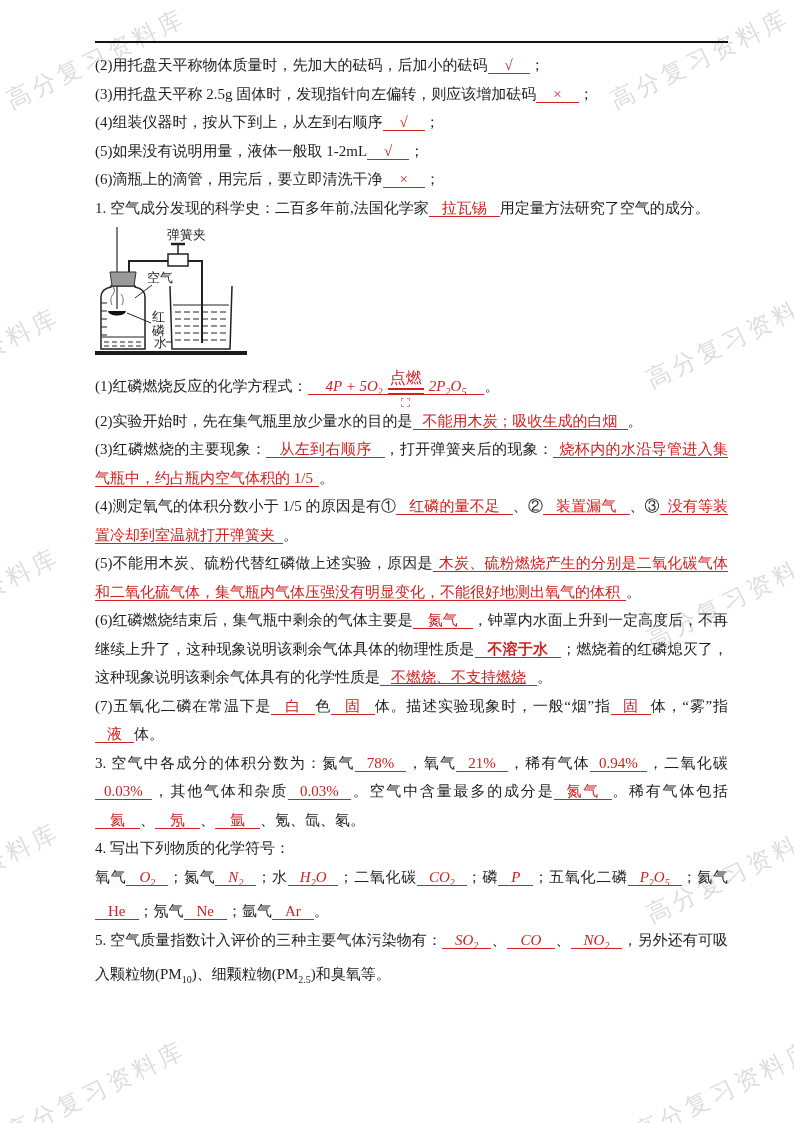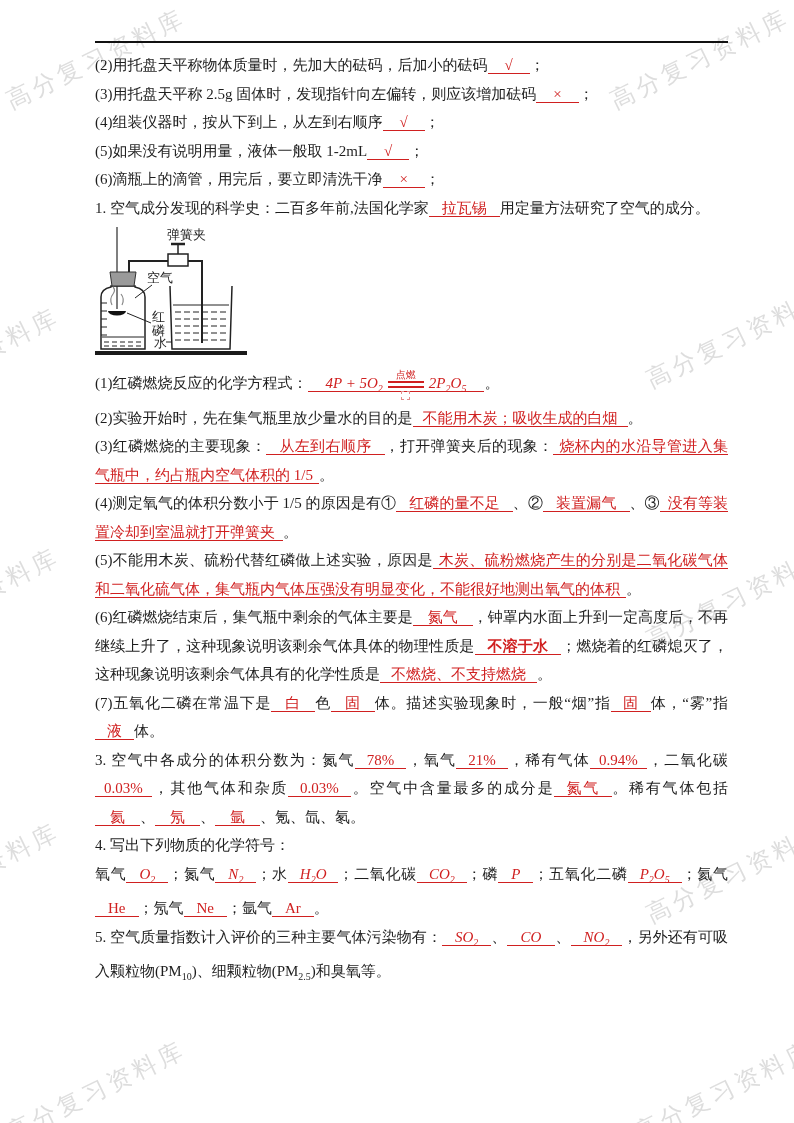--- a/index.html
+++ b/index.html
@@ -12,21 +12,21 @@
       transform:rotate(-26deg);transform-origin:0 50%;}
   .content{position:relative;z-index:1;padding:41px 66px 0 66px;font-size:15px;margin-left:29px;}
   .top-rule{border-top:2px solid #111;margin-bottom:8px;}
   .para{line-height:28.5px;text-align:justify;margin:0;}
   .bd{font-weight:normal;}
   .sb{font-size:10px;vertical-align:-4px;}
   .it{font-style:italic;}
   .blank{color:#d02020;border-bottom:1.6px solid #d02020;padding:0 10px;}
   .cond{display:inline-flex;flex-direction:column;align-items:center;
         vertical-align:middle;margin:0 5px;line-height:normal;color:#d02020;}
-  .cond-t{font-size:10px;line-height:1.1;}
+  .cond-t{font-size:16px;line-height:1.1;}
   .cond-l{width:36px;height:3px;border-top:2px solid #d02020;border-bottom:2px solid #d02020;margin-top:1px;}
   .cond-b{width:9px;height:9px;border:1px dashed #e48a8a;margin-top:3px;box-sizing:border-box;}
   .heading{font-family:"Liberation Sans","DejaVu Sans",sans-serif;
            font-size:17.5px;font-weight:bold;color:#0d0d0d;text-align:center;
            letter-spacing:.5px;margin:9px 0 9px 0;}
   .diagram{margin:3px 0 5px 0;}
   .diagram svg text{font-size:13px;fill:#1e1e1e;font-family:"Liberation Serif","DejaVu Serif",serif;}
 </style>
 </head>
 <body>
@@ -109,21 +109,21 @@
     <div>
         <div class="para"><span>(1)红磷燃烧反应的化学方程式：</span><span class="blank" style="padding: 0px 18px;"><span class="it">4P + 5O</span><span class="sb it">2</span><span class="cond">
               <span class="cond-t">点燃</span>
               <span class="cond-l"></span>
               <span class="cond-b"></span>
             </span><span class="it">2P</span><span class="sb it">2</span><span class="it">O</span><span class="sb it">5</span></span><span>。</span></div>
         <div class="para"><span>(2)实验开始时，先在集气瓶里放少量水的目的是</span><span class="blank" style="padding: 0px 10px;"><span>不能用木炭；吸收生成的白烟</span></span><span>。</span></div>
         <div class="para"><span>(3)红磷燃烧的主要现象：</span><span class="blank" style="padding: 0px 13px;"><span>从左到右顺序</span></span><span>，打开弹簧夹后的现象：</span><span class="blank" style="padding: 0px 6px;"><span>烧杯内的水沿导管进入集气瓶中，约占瓶内空气体积的 1/5</span></span><span>。</span></div>
         <div class="para"><span>(4)测定氧气的体积分数小于 1/5 的原因是有①</span><span class="blank" style="padding: 0px 13px;"><span>红磷的量不足</span></span><span>、②</span><span class="blank" style="padding: 0px 13px;"><span>装置漏气</span></span><span>、③</span><span class="blank" style="padding: 0px 8px;"><span>没有等装置冷却到室温就打开弹簧夹</span></span><span>。</span></div>
         <div class="para"><span>(5)不能用木炭、硫粉代替红磷做上述实验，原因是</span><span class="blank" style="padding: 0px 6px;"><span>木炭、硫粉燃烧产生的分别是二氧化碳气体和二氧化硫气体，集气瓶内气体压强没有明显变化，不能很好地测出氧气的体积</span></span><span>。</span></div>
-        <div class="para"><span>(6)红磷燃烧结束后，集气瓶中剩余的气体主要是</span><span class="blank" style="padding: 0px 15px;"><span>氮气</span></span><span>，钟罩内水面上升到一定高度后，不再继续上升了，这种现象说明该剩余气体具体的物理性质是</span><span class="blank" style="padding: 0px 13px; font-weight: bold;"><span>不溶于水</span></span><span>；燃烧着的红磷熄灭了，这种现象说明该剩余气体具有的化学性质是</span><span class="blank" style="padding: 0px 11px;"><span>不燃烧、不支持燃烧</span></span><span>。</span></div>
+        <div class="para"><span>(6)红磷燃烧结束后，集气瓶中剩余的气体主要是</span><span class="blank" style="padding: 0px 15px;"><span>氮气</span></span><span>，钟罩内水面上升到一定高度后，不再继续上升了，这种现象说明该剩余气体具体的物理性质是</span><span class="blank" style="padding: 0px 13px; font-weight: bold;"><span>不溶于水</span></span><span>；燃烧着的红磷熄灭了，这种现象说明该剩余气体具有的化学性质是</span><span class="blank" style="padding: 0px 11px; text-decoration: underline;"><span>不燃烧、不支持燃烧</span></span><span>。</span></div>
         <div class="para"><span>(7)五氧化二磷在常温下是</span><span class="blank" style="padding: 0px 14px;"><span>白</span></span><span>色</span><span class="blank" style="padding: 0px 14px;"><span>固</span></span><span>体。描述实验现象时，一般“烟”指</span><span class="blank" style="padding: 0px 12px;"><span>固</span></span><span>体，“雾”指</span><span class="blank" style="padding: 0px 12px;"><span>液</span></span><span>体。</span></div>
         <div class="para"><span>3. 空气中各成分的体积分数为：氮气</span><span class="blank" style="padding: 0px 12px;"><span>78%</span></span><span>，氧气</span><span class="blank" style="padding: 0px 12px;"><span>21%</span></span><span>，稀有气体</span><span class="blank" style="padding: 0px 9px;"><span>0.94%</span></span><span>，二氧化碳</span><span class="blank" style="padding: 0px 9px;"><span>0.03%</span></span><span>，其他气体和杂质</span><span class="blank" style="padding: 0px 12px;"><span>0.03%</span></span><span>。空气中含量最多的成分是</span><span class="blank" style="padding: 0px 12px;"><span>氮气</span></span><span>。稀有气体包括</span><span class="blank" style="padding: 0px 15px;"><span>氦</span></span><span>、</span><span class="blank" style="padding: 0px 15px;"><span>氖</span></span><span>、</span><span class="blank" style="padding: 0px 15px;"><span>氩</span></span><span>、氪、氙、氡。</span></div>
         <div class="para"><span>4. 写出下列物质的化学符号：</span></div>
         <div class="para"><span>氧气</span><span class="blank" style="padding: 0px 13px;"><span class="it">O</span><span class="sb it">2</span></span><span>；氮气</span><span class="blank" style="padding: 0px 13px;"><span class="it">N</span><span class="sb it">2</span></span><span>；水</span><span class="blank" style="padding: 0px 12px;"><span class="it">H</span><span class="sb it">2</span><span class="it">O</span></span><span>；二氧化碳</span><span class="blank" style="padding: 0px 12px;"><span class="it">CO</span><span class="sb it">2</span></span><span>；磷</span><span class="blank" style="padding: 0px 13px;"><span class="it">P</span></span><span>；五氧化二磷</span><span class="blank" style="padding: 0px 12px;"><span class="it">P</span><span class="sb it">2</span><span class="it">O</span><span class="sb it">5</span></span><span>；氦气</span><span class="blank" style="padding: 0px 13px;"><span>He</span></span><span>；氖气</span><span class="blank" style="padding: 0px 13px;"><span>Ne</span></span><span>；氩气</span><span class="blank" style="padding: 0px 13px;"><span>Ar</span></span><span>。</span></div>
         <div class="para"><span>5. 空气质量指数计入评价的三种主要气体污染物有：</span><span class="blank" style="padding: 0px 13px;"><span class="it">SO</span><span class="sb it">2</span></span><span>、</span><span class="blank" style="padding: 0px 14px;"><span class="it">CO</span></span><span>、</span><span class="blank" style="padding: 0px 13px;"><span class="it">NO</span><span class="sb it">2</span></span><span>，另外还有可吸入颗粒物(PM</span><span class="sb">10</span><span>)、细颗粒物(PM</span><span class="sb">2.5</span><span>)和臭氧等。</span></div>
       </div>
   </div>
 </div>
 
 </body></html>

